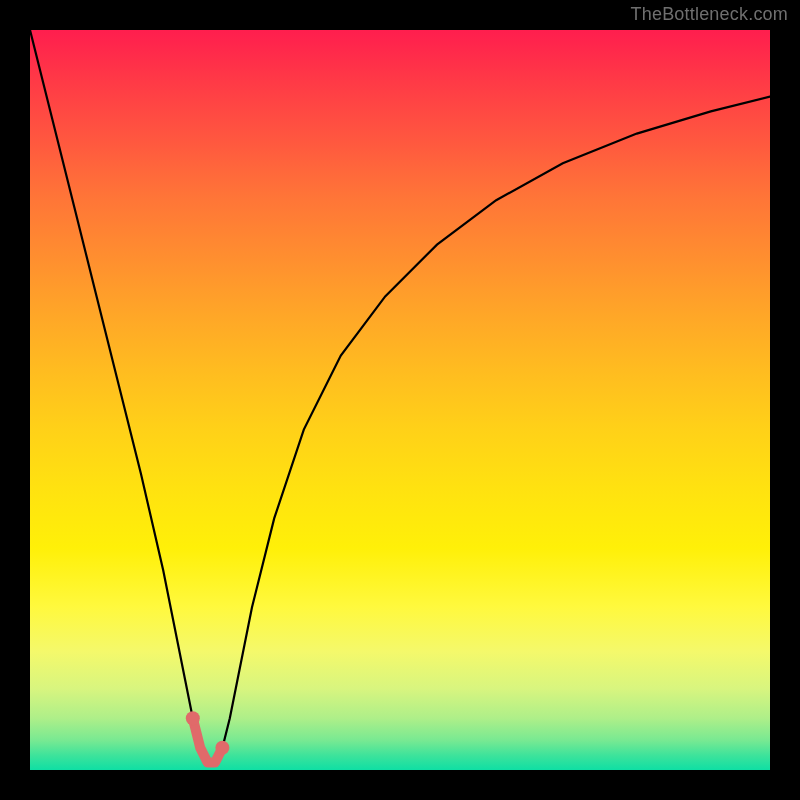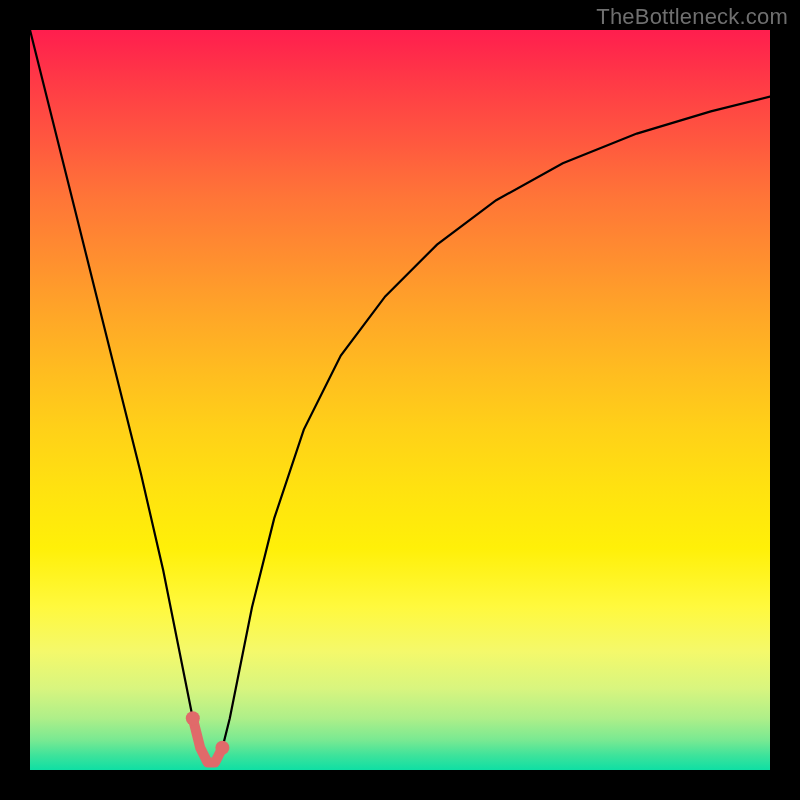--- a/index.html
+++ b/index.html
@@ -57,21 +57,21 @@
     top: 0;
     left: 0;
     width: 740px;
     height: 740px;
   }
   .watermark {
     position: absolute;
     top: 4px;
     right: 12px;
     color: #6f6f6f;
-    font-size: 22px;
+    font-size: 18px;
     font-weight: 500;
     letter-spacing: 0.2px;
   }
 </style>
 </head>
 <body>
 
 <div class="frame">
   <div class="plot">
     <div class="gradient-bg"></div>

